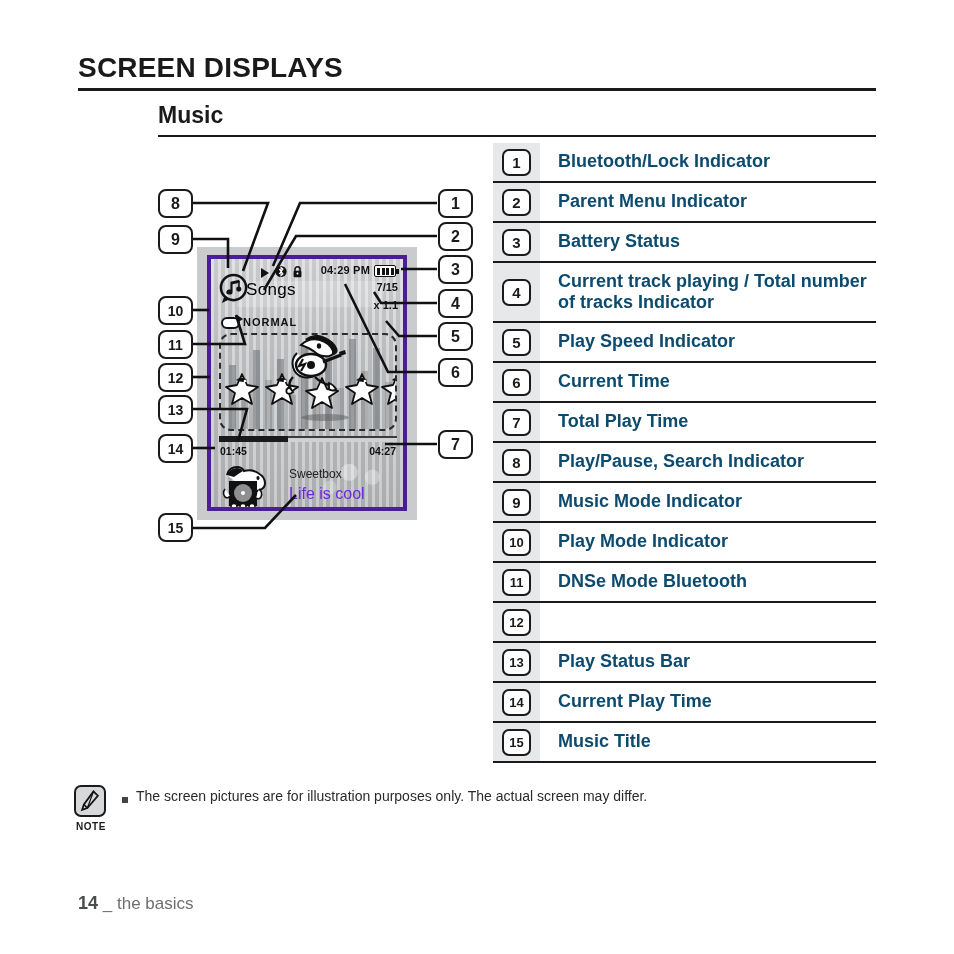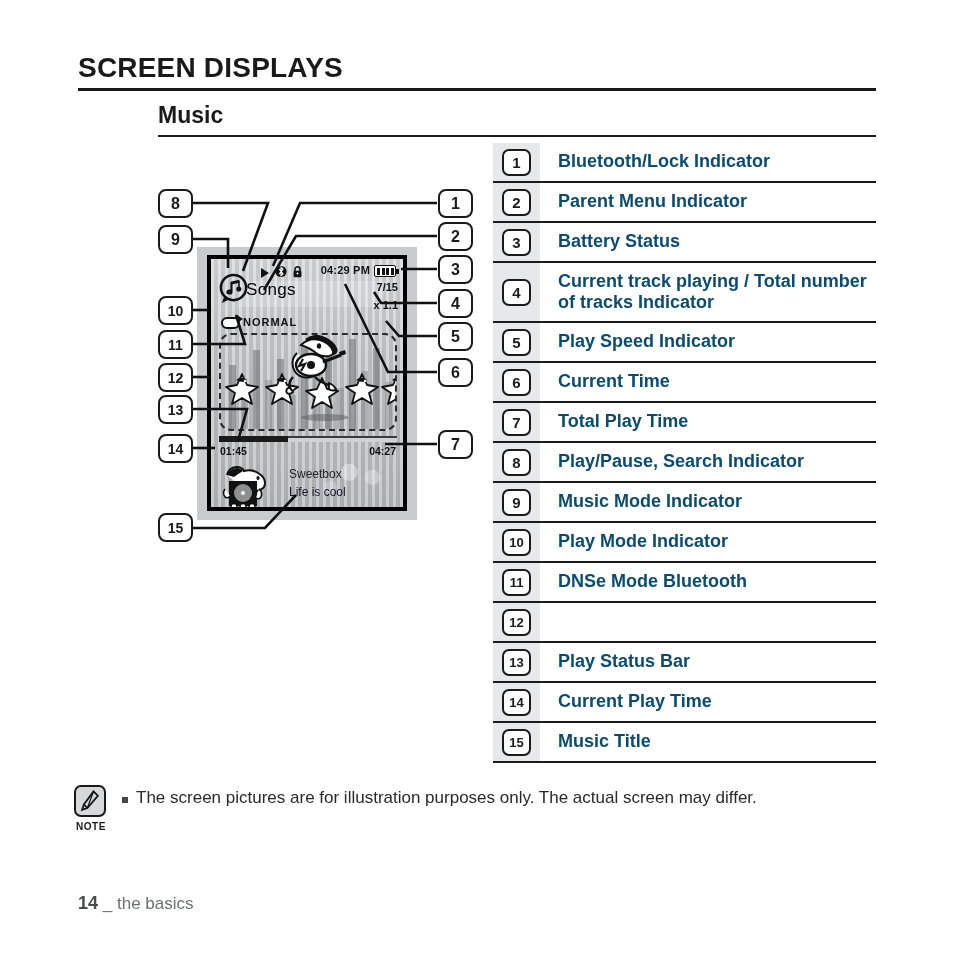--- a/index.html
+++ b/index.html
@@ -59,21 +59,21 @@
   }
   .note-lab{
     position:absolute;left:-2px;top:36px;width:38px;text-align:center;
     font-size:10px;font-weight:bold;letter-spacing:0.5px;color:#1a1a1a;
   }
   .note-bullet{
     position:absolute;left:48px;top:12px;width:6px;height:6px;background:#444;
   }
   .note-txt{
     position:absolute;left:62px;top:2px;width:810px;
-    font-size:17px;color:#2a2a2a;line-height:1.3;
+    font-size:14px;color:#2a2a2a;line-height:1.3;
   }
 
   
   .footer{position:absolute;left:78px;top:893px;font-size:17px;color:#6d6f72;}
   .footer b{color:#4a4c4e;font-size:18px;}
 
   
   .co{
     position:absolute;width:35px;height:29px;
     border:2.5px solid #1a1a1a;border-radius:8px;background:#fff;
@@ -82,21 +82,21 @@
   }
   .co.two{font-size:14px;}
 
   
   .device{
     position:absolute;left:197px;top:247px;width:220px;height:273px;
     background:#c9cbcd;z-index:2;
   }
   .screen{
     position:absolute;left:10px;top:8px;width:200px;height:256px;
-    border:4px solid #000000;box-sizing:border-box;overflow:hidden;
+    border:4px solid #4c1d95;box-sizing:border-box;overflow:hidden;
     background:#b9bbbd;
   }
   .scr-in{position:absolute;inset:0;}
   .wall{
     position:absolute;inset:0;
     background:
       repeating-linear-gradient(90deg, rgba(255,255,255,.30) 0 3px, rgba(0,0,0,.05) 3px 7px),
       linear-gradient(180deg,#d3d5d7 0%,#c2c4c6 40%,#b3b5b7 100%);
   }
   .wall2{
@@ -180,21 +180,21 @@
     position:absolute;left:8px;top:177px;right:6px;height:6px;
     background:#cfd1d3;
   }
   .statusbar i{position:absolute;left:0;top:0;height:100%;background:#1a1a1a;}
   .statusbar u{position:absolute;left:0;top:0;width:100%;height:2px;background:#3a3c3e;}
   .tcur{position:absolute;left:9px;top:186px;font-size:10.5px;font-weight:bold;color:#111;}
   .ttot{position:absolute;right:7px;top:186px;font-size:10.5px;font-weight:bold;color:#111;}
 
   .albumart{position:absolute;left:10px;top:206px;width:60px;height:44px;}
   .title1{position:absolute;left:78px;top:208px;font-size:12px;color:#222;}
-  .title2{position:absolute;left:78px;top:226px;font-size:12px;color:#0f172a;}
+  .title2{position:absolute;left:78px;top:226px;font-size:16px;color:#6d28d9;}
 
   
   .leads{position:absolute;left:0;top:0;width:954px;height:954px;z-index:5;pointer-events:none;}
 </style>
 </head>
 <body>
 
 <div class="page">
 
   <div class="hdr-title">SCREEN DISPLAYS</div>

